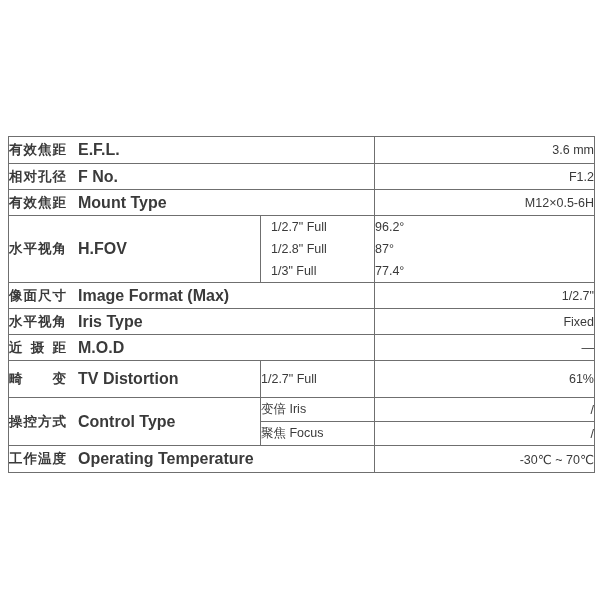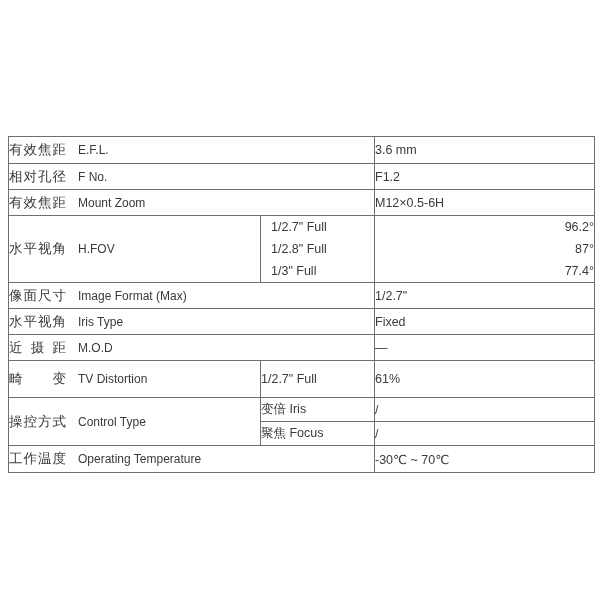--- a/index.html
+++ b/index.html
@@ -37,59 +37,60 @@
 
   tr.h27 { height: 27px; }
   tr.h26 { height: 26px; }
   tr.h25 { height: 37px; }
   tr.h24 { height: 24px; }
   tr.h67 { height: 67px; }
 
   td.label-cell {
     padding-left: 23px;
     vertical-align: middle;
+    font-weight: bold;
   }
   .label-inner {
     display: flex;
     align-items: center;
   }
   .zh {
     display: inline-block;
     width: 57px;
     font-size: 13.5px;
     text-align: justify;
     text-align-last: justify;
     white-space: normal;
     flex: 0 0 auto;
   }
   .en {
     margin-left: 12px;
-    font-size: 12px;
+    font-size: 16px;
     white-space: nowrap;
   }
   td.sub-cell {
     padding-left: 10px;
     vertical-align: middle;
   }
   td.value-cell {
-    text-align: left;
+    text-align: right;
     vertical-align: middle;
   }
   td.multi-cell {
     vertical-align: middle;
   }
   .tri-line {
     height: 22px;
     line-height: 22px;
   }
   td.multi-cell.sub-side .tri-line {
     padding-left: 10px;
   }
   td.multi-cell.val-side .tri-line {
-    text-align: right;
+    text-align: left;
   }
 </style>
 </head>
 <body>
 
 <div id="page">
   <table class="spec-table">
     <colgroup>
       <col class="c-label">
       <col class="c-sub">
@@ -114,21 +115,21 @@
           <span class="en">F No.</span>
         </div>
       </td>
       <td class="value-cell">F1.2</td>
     </tr>
 
     <tr class="h26">
       <td class="label-cell" colspan="2">
         <div class="label-inner">
           <span class="zh">有效焦距</span>
-          <span class="en">Mount Zoom</span>
+          <span class="en">Mount Type</span>
         </div>
       </td>
       <td class="value-cell">M12×0.5-6H</td>
     </tr>
 
     <tr class="h67">
       <td class="label-cell">
         <div class="label-inner">
           <span class="zh">水平视角</span>
           <span class="en">H.FOV</span>

